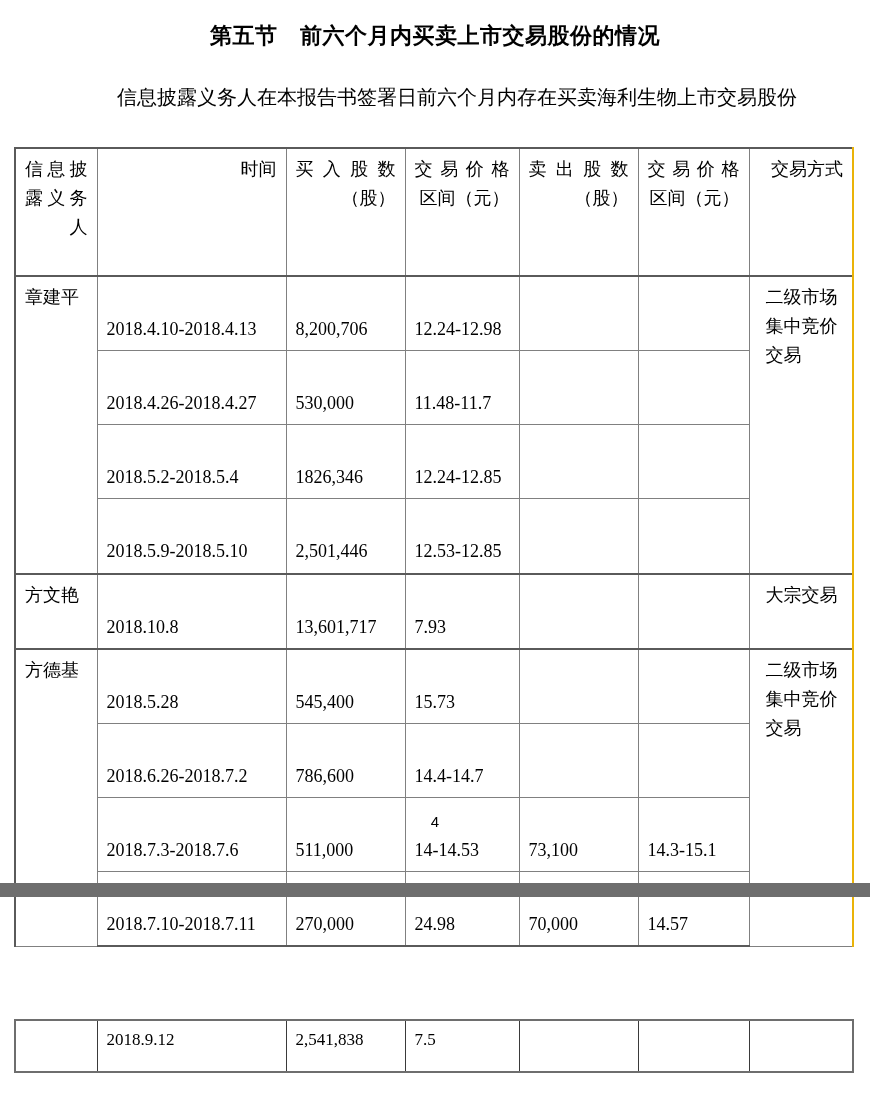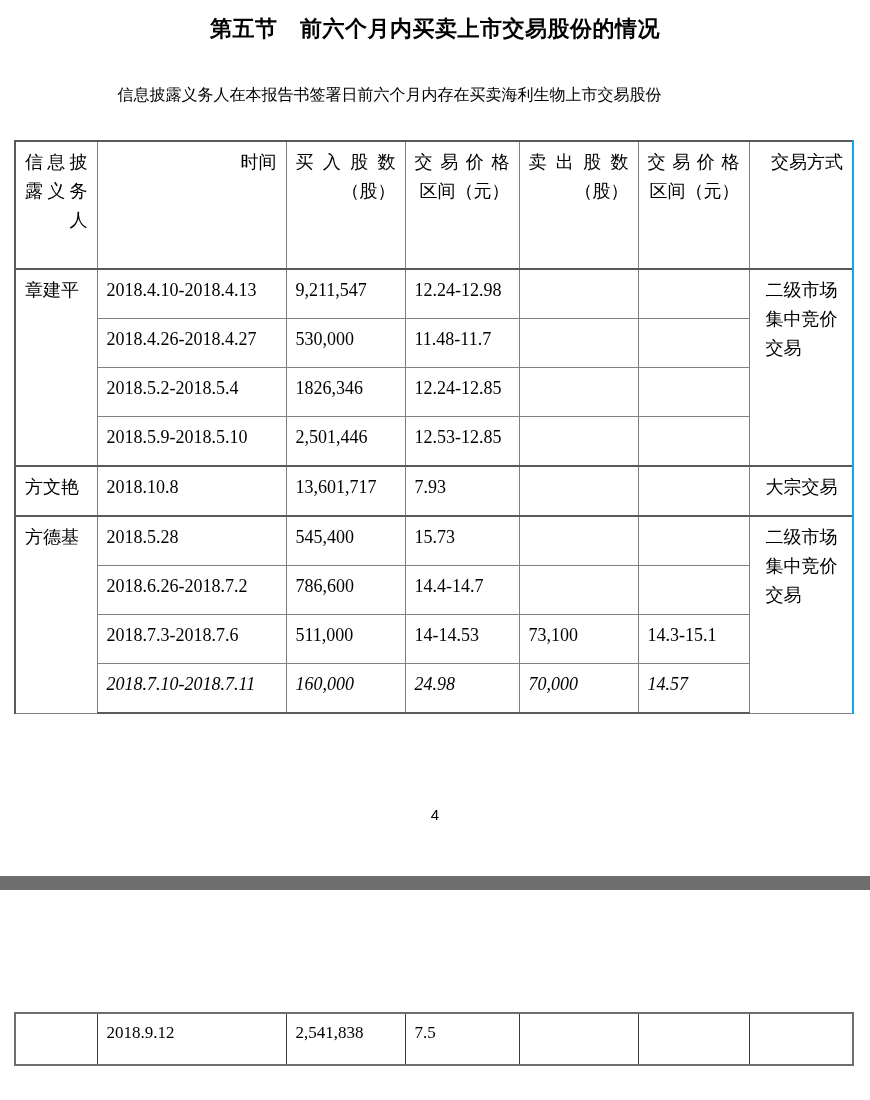--- a/index.html
+++ b/index.html
@@ -22,31 +22,31 @@
     width: 870px;
     height: 1100px;
   }
 
   
   .doc-title {
     text-align: center;
     font-size: 22px;
     font-weight: bold;
     letter-spacing: 0.5px;
-    margin: 0;
+    margin: 7px;
     padding-top: 14px;
     line-height: 1.4;
     white-space: pre;
   }
 
   
   .intro {
-    margin: 16px;
+    margin: 7px;
     padding: 18px 48px 0 68px;
-    font-size: 16px;
+    font-size: 20px;
     line-height: 2.02;
     text-align: justify;
     text-justify: inter-ideograph;
   }
   .intro .ln1 { display: block; text-indent: 2.1em; }
   .intro .ln2 { display: block; }
 
   
   .tbl-wrap {
     position: absolute;
@@ -70,41 +70,40 @@
   }
   table.main td.grp-top {
     border-top: 2px solid #5a5a5a;
     font-family: Liberation Serif, serif;
   }
   table.main tr.first-row td {
     border-top: 2px solid #5a5a5a;
   }
   table.main tr.last-row td {
     border-bottom: 2px solid #5a5a5a;
-    font-style: italic;
   }
   table.main td.edge-l { border-left: 2px solid #5a5a5a; }
-  table.main td.edge-r { border-right: 2px solid #0ea5e9; }
+  table.main td.edge-r { border-right: 2px solid #eab308; }
 
   
   td.hd {
     height: 114px;
   }
   .jt {
     display: block;
     text-align: justify;
     text-align-last: justify;
   }
   .nj {
     display: block;
     text-align: right;
   }
 
   td.data { height: 36px; }
-  .cell-txt { display: block; white-space: nowrap; }
+  .cell-txt { display: block; white-space: nowrap; margin-top: 32px; }
   .cell-wrap { display: block; margin-left: 7px; }
 
   
   col.c1 { width: 82px; }
   col.c2 { width: 189px; }
   col.c3 { width: 119px; }
   col.c4 { width: 114px; }
   col.c5 { width: 119px; }
   col.c6 { width: 111px; }
   col.c7 { width: 104px; }
@@ -207,21 +206,21 @@
             <span class="nj">交易方式</span>
           </td>
         </tr>
 
         <tr>
           <td class="data grp-top edge-l" rowspan="4">章建平</td>
           <td class="data grp-top">
               <span class="cell-txt">2018.4.10-2018.4.13</span>
             </td>
           <td class="data grp-top">
-              <span class="cell-txt">9,211,547</span>
+              <span class="cell-txt">8,200,706</span>
             </td>
           <td class="data grp-top">
               <span class="cell-txt">12.24-12.98</span>
             </td>
           <td class="data grp-top">
               <span class="cell-txt"></span>
             </td>
           <td class="data grp-top">
               <span class="cell-txt"></span>
             </td>
@@ -360,21 +359,21 @@
             </td>
           <td class="data">
               <span class="cell-txt">14.3-15.1</span>
             </td>
         </tr>
         <tr class="last-row">
           <td class="data">
               <span class="cell-txt">2018.7.10-2018.7.11</span>
             </td>
           <td class="data">
-              <span class="cell-txt">160,000</span>
+              <span class="cell-txt">270,000</span>
             </td>
           <td class="data">
               <span class="cell-txt">24.98</span>
             </td>
           <td class="data">
               <span class="cell-txt">70,000</span>
             </td>
           <td class="data">
               <span class="cell-txt">14.57</span>
             </td>

